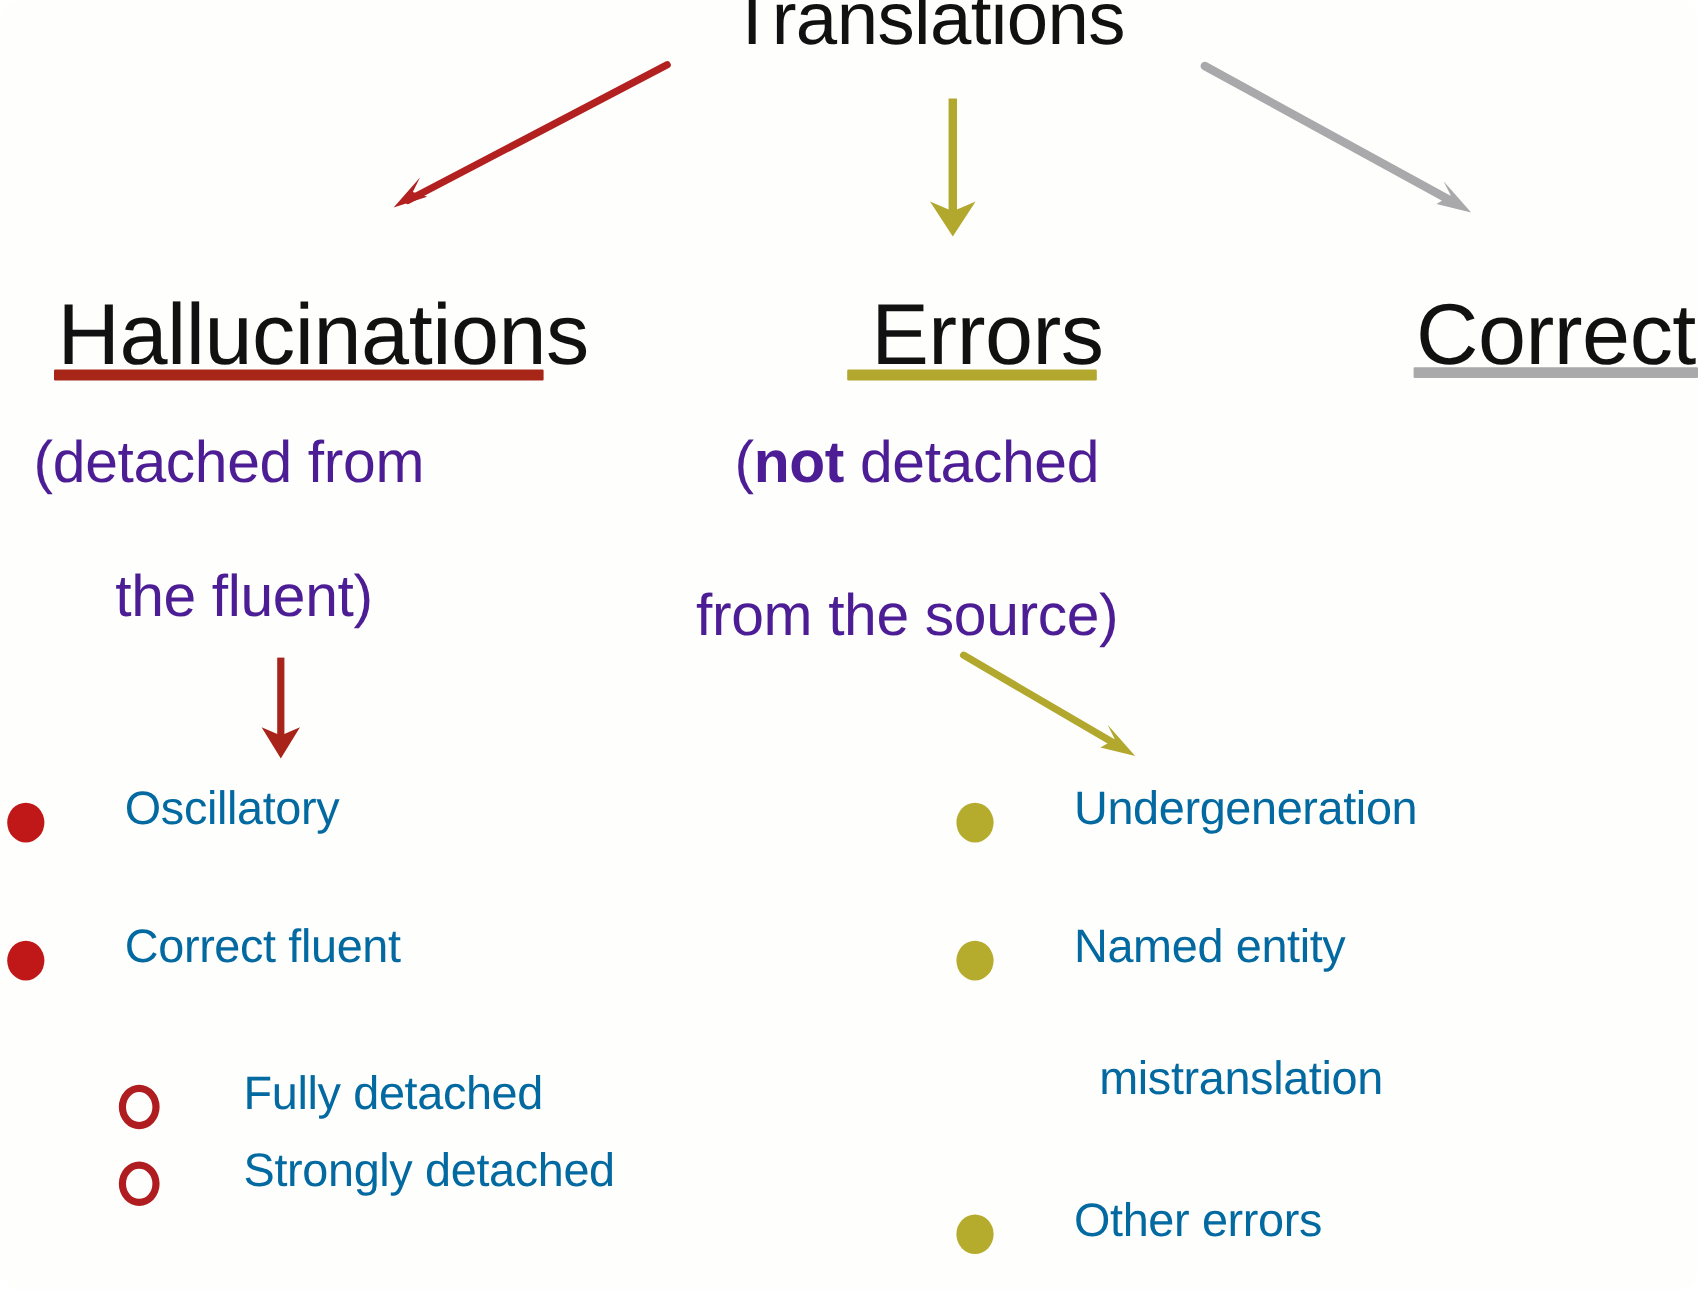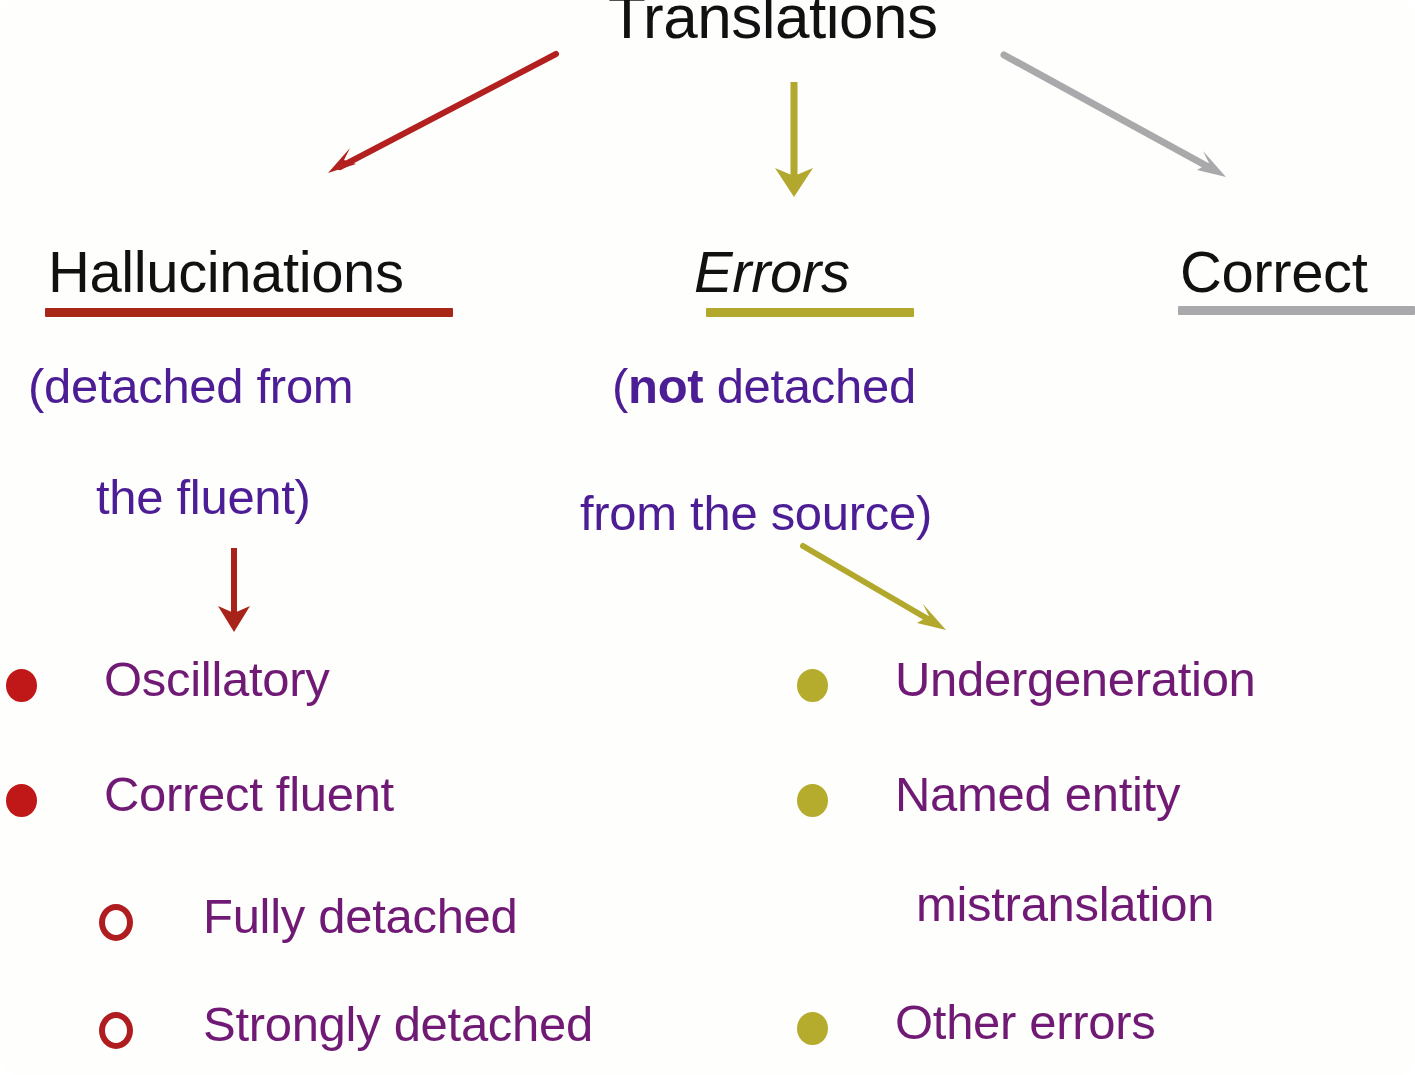--- a/index.html
+++ b/index.html
@@ -27,29 +27,29 @@
     left: 608px;
     top: -14px;
     font-size: 62px;
     font-weight: 400;
     letter-spacing: -0.5px;
     white-space: nowrap;
     line-height: 1.0;
     color: #111111;
   }
   .cat-title {
-    font-size: 58px;
+    font-size: 72px;
     font-weight: 400;
     letter-spacing: -0.4px;
     white-space: nowrap;
     line-height: 1.0;
     color: #111111;
   }
   .cat-hallucinations { left: 48px;  top: 243px; }
-  .cat-errors        { left: 694px; top: 243px; font-style: italic; }
+  .cat-errors        { left: 726px; top: 243px; }
   .cat-correct       { left: 1180px; top: 243px; }
 
   .underline {
     height: 9px;
     border-radius: 1px;
   }
   .ul-hallucinations { left: 45px;   top: 308px; width: 408px; background: #a82618; }
   .ul-errors         { left: 706px;  top: 308px; width: 208px; background: #b3a82e; }
   .ul-correct        { left: 1178px; top: 306px; width: 237px; background: #a9a9ac; }
 
@@ -68,25 +68,25 @@
   .paren-e1 { left: 612px; top: 362px; }
   .paren-e2 { left: 580px; top: 473px; margin-top: 16px; }
 
   
   .bullet-row {
     display: flex;
     align-items: flex-start;
     white-space: nowrap;
   }
   .bullet-label {
-    font-size: 49px;
+    font-size: 39px;
     font-weight: 400;
     letter-spacing: -0.3px;
     line-height: 1.0;
-    color: #701a75;
+    color: #0369a1;
   }
   .dot {
     width: 31px;
     height: 33px;
     border-radius: 50%;
     flex: 0 0 auto;
     margin-top: 14px;
   }
   .dot-red    { background: #c01818; }
   .dot-yellow { background: #b5ac2e; }
@@ -98,21 +98,21 @@
     box-sizing: border-box;
     flex: 0 0 auto;
     margin-top: 12px;
   }
   .gap-lvl1 { width: 67px; flex: 0 0 auto; }
   .gap-lvl2 { width: 70px; flex: 0 0 auto; }
 
   .l-b1 { left: 6px;   top: 655px; }
   .l-b2 { left: 6px;   top: 770px; }
   .l-b3 { left: 99px;  top: 892px; }
-  .l-b4 { left: 99px;  top: 1000px; align-items: center; }
+  .l-b4 { left: 99px;  top: 956px; }
 
   .r-b1 { left: 797px; top: 655px; }
   .r-b2 { left: 797px; top: 770px; }
   .r-b2-cont { left: 897px; top: 880px; margin-left: 19px; }
   .r-b3 { left: 797px; top: 998px; }
 
   
   #arrows {
     position: absolute;
     left: 0; top: 0;

